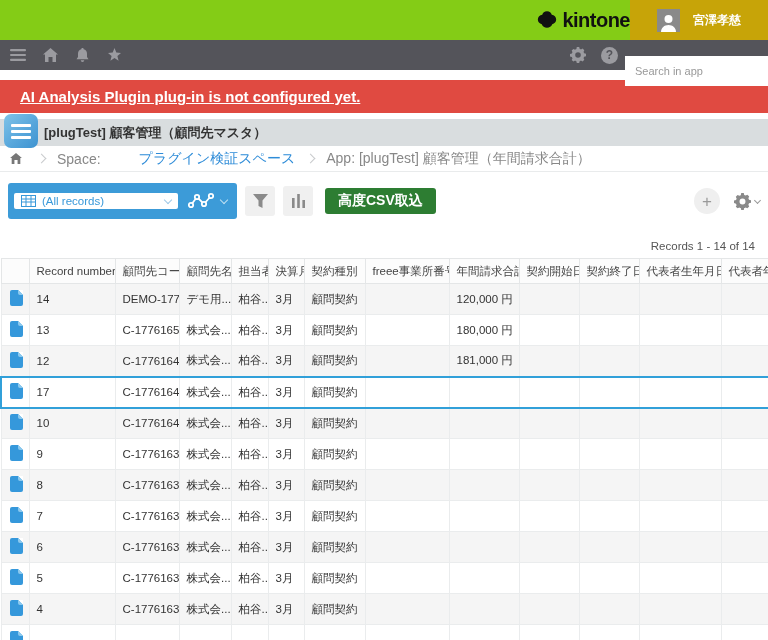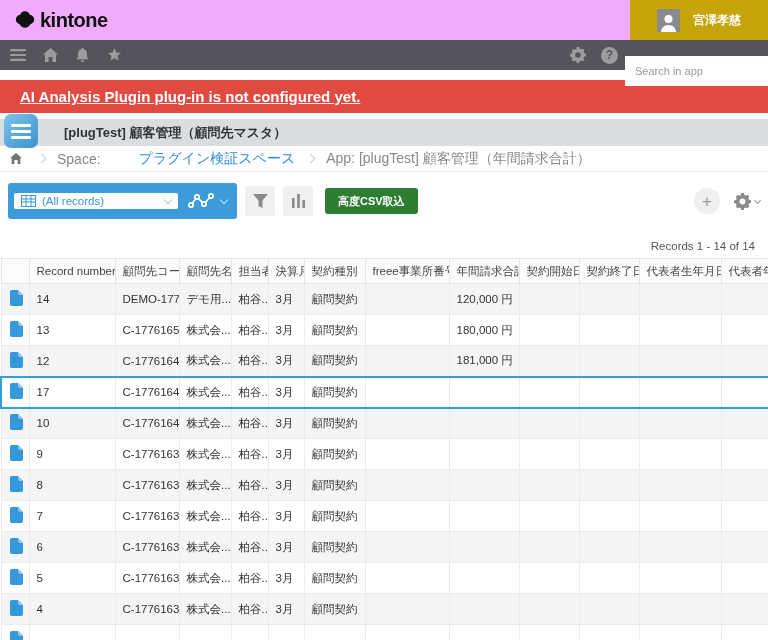--- a/index.html
+++ b/index.html
@@ -1,20 +1,20 @@
 <!DOCTYPE html>
 <html><head>
 <meta charset="utf-8">
 <style>
   * { margin:0; padding:0; box-sizing:border-box; }
   html,body { width:768px; height:640px; overflow:hidden; background:#fff;
     font-family:"Liberation Sans","DejaVu Sans",sans-serif; }
 
   
-  .topbar { height:40px; background:#f0abfc; display:flex; justify-content:space-between; align-items:center; }
+  .topbar { height:40px; background:#84cc16; display:flex; justify-content:flex-end; align-items:center; }
   .logo { display:flex; align-items:center; gap:4px; padding-left:14px; cursor:pointer; }
   .logo-mark svg { display:block; }
   .logo-text { font-size:20px; font-weight:bold; color:#111; letter-spacing:-0.5px; }
   .user-box { width:138px; height:40px; background:#C7A408; display:flex; align-items:center; gap:13px; padding-left:27px; cursor:pointer; }
   .avatar { width:23px; height:23px; background:#8A8A8A; display:flex; align-items:flex-end; justify-content:center; overflow:hidden; }
   .user-name { color:#fff; font-size:12px; font-weight:bold; }
 
   
   .navbar { height:30px; background:#54545A; display:flex; align-items:center; position:relative; }
   .nav-left { display:flex; align-items:center; gap:14px; padding-left:9px; }
@@ -27,39 +27,39 @@
   
   .alert { margin-top:10px; height:33px; background:#E04A41; display:flex; align-items:center; padding-left:20px; }
   .alert span { color:#fff; font-size:15px; font-weight:bold; text-decoration:underline; cursor:pointer; }
 
   
   .app-header { margin-top:6px; height:27px; background:#D9DDDF; display:flex; align-items:center; position:relative; }
   .app-icon { position:absolute; left:4px; top:-5px; width:34px; height:34px; border-radius:7px;
     background:linear-gradient(135deg,#7FC3E8 0%,#58A7DC 55%,#3E93D0 100%);
     display:flex; flex-direction:column; justify-content:center; gap:3px; padding:0 7px; cursor:pointer; }
   .app-icon i { display:block; height:3px; background:#fff; border-radius:1px; }
-  .app-title { margin-left:48px; font-size:13px; font-weight:bold; color:#333;padding-left:16px; }
+  .app-title { margin-left:28px; font-size:13px; font-weight:bold; color:#333;padding-left:16px; }
 
   
   .breadcrumb { height:26px; display:flex; align-items:center; font-size:14px; color:#888; border-bottom:1px solid #E9EBEC; padding-left:10px; }
   .crumb-sep { width:7px; height:7px; border-right:1px solid #C8CACC; border-top:1px solid #C8CACC; transform:rotate(45deg); margin:0 12px; }
   .crumb-link { color:#2E8CD8; cursor:pointer;margin-left:34px; }
   .crumb-label { color:#888; }
   .bc-home { margin-right:4px; display:flex; }
 
   
   .toolbar { margin-top:11px; display:flex; align-items:center; padding:0 8px; position:relative; height:36px; }
   .view-group { height:36px; background:#3C9BD8; border-radius:3px; display:flex; align-items:center; padding:0 6px; gap:6px; }
   .view-select { width:164px; height:16px; background:#fff; border-radius:2px; display:flex; align-items:center; padding:0 7px; gap:6px; cursor:pointer; }
   .view-select-label { font-size:11.5px; color:#3898D9; flex:1; }
   .chev { width:6px; height:6px; border-right:1.5px solid #9FC9E8; border-bottom:1.5px solid #9FC9E8; transform:rotate(45deg); margin-top:-3px; }
   .graph-btn { display:flex; align-items:center; gap:7px; padding:0 4px; cursor:pointer; }
   .chev-w { width:6px; height:6px; border-right:1.5px solid #BFE0F2; border-bottom:1.5px solid #BFE0F2; transform:rotate(45deg); margin-top:-3px; }
   .tool-btn { width:30px; height:30px; background:#F0F0F0; border:none; border-radius:3px; margin-left:8px; display:flex; align-items:center; justify-content:center; cursor:pointer; }
-  .csv-btn { margin-left:12px; height:26px; background:#2D7D32; color:#fff; border:none; border-radius:3px; font-size:11px; font-weight:bold; padding:0 13px; cursor:pointer; }
+  .csv-btn { margin-left:12px; height:26px; background:#2D7D32; color:#fff; border:none; border-radius:3px; font-size:14px; font-weight:bold; padding:0 13px; cursor:pointer; }
   .toolbar-right { position:absolute; right:8px; display:flex; align-items:center; gap:14px; }
   .plus-btn { width:26px; height:26px; border-radius:50%; background:#EFEFEF; border:none; color:#9A9A9A; font-size:17px; line-height:1; display:flex; align-items:center; justify-content:center; cursor:pointer; }
   .gear-btn { display:flex; align-items:center; gap:4px; cursor:pointer; }
   .chev-g { width:5px; height:5px; border-right:1.5px solid #999; border-bottom:1.5px solid #999; transform:rotate(45deg); margin-top:-2px; }
 
   
   .records-line { margin-top:21px; height:16px; text-align:right; padding-right:13px; font-size:11.5px; color:#555; }
 
   
   .table-wrap { margin-top:2px; }

